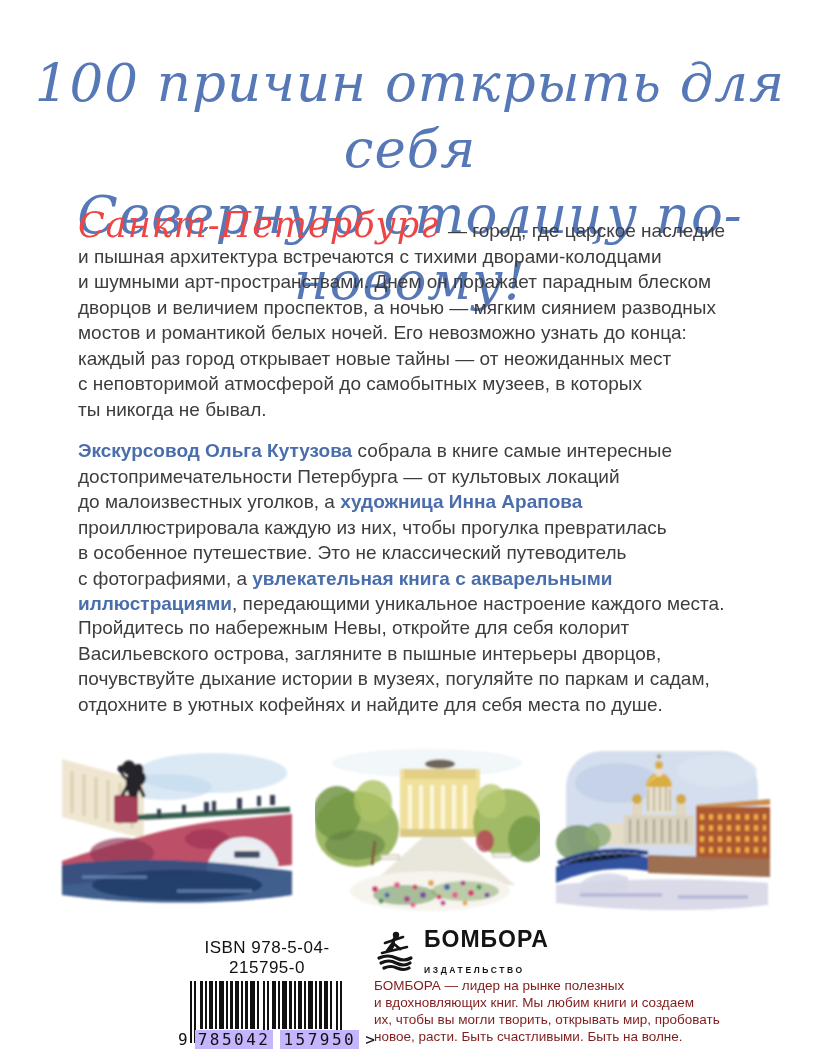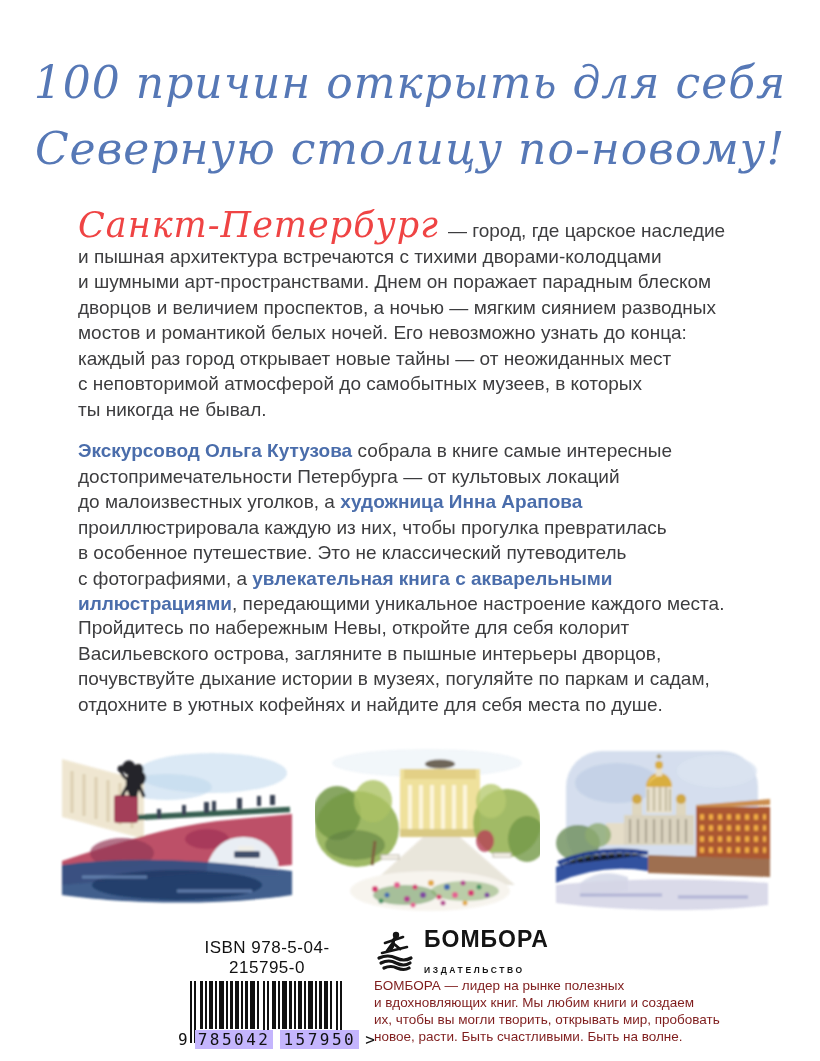--- a/index.html
+++ b/index.html
@@ -6,21 +6,21 @@
   html,body { background:#e8e8e8; }
   .page {
     position:relative; width:820px; height:1061px; margin:0 auto;
     background:#ffffff; overflow:hidden;
     font-family:"Liberation Sans", sans-serif; color:#3d3d3f;
   }
   
   .tagline {
     position:absolute; top:50px; left:0; right:0; text-align:center;
     color:#5678b6; font-family:"DejaVu Serif", serif; font-style:italic;
-    font-size:44px; line-height:66px; letter-spacing:1px;
+    font-size:53px; line-height:66px; letter-spacing:1px;
   }
   
   .para {
     position:absolute; left:78px; width:700px;
     font-size:19px; line-height:25.5px; white-space:pre-line;
   }
   .para-intro   { top:208px; }
   .para-about   { top:438px; }
   .para-walk    { top:615px; }
   .script-name {

